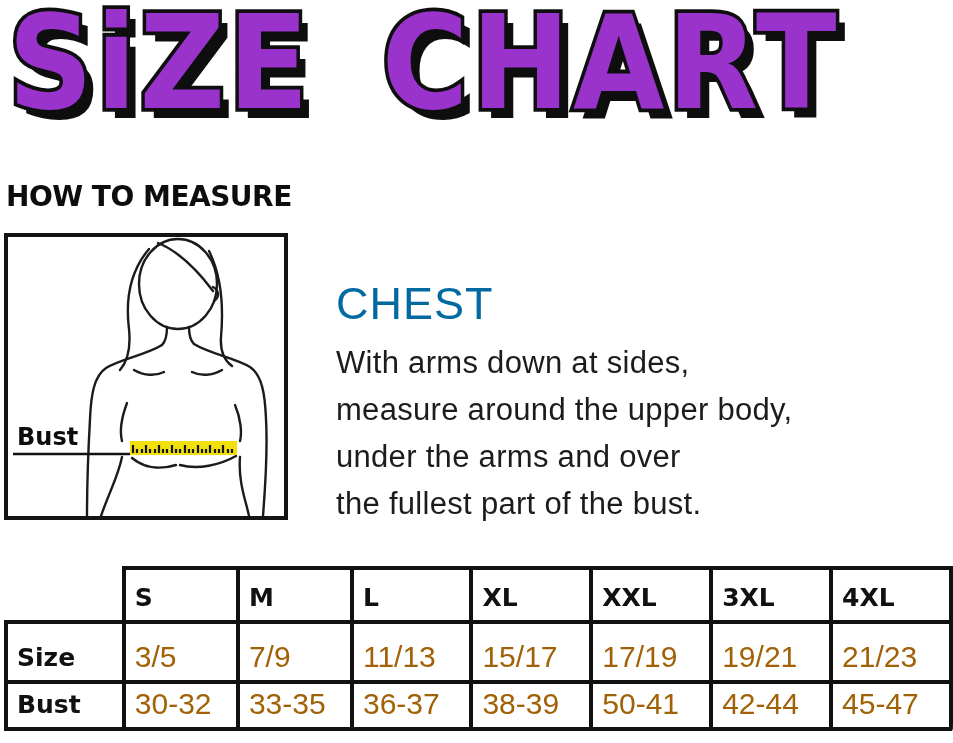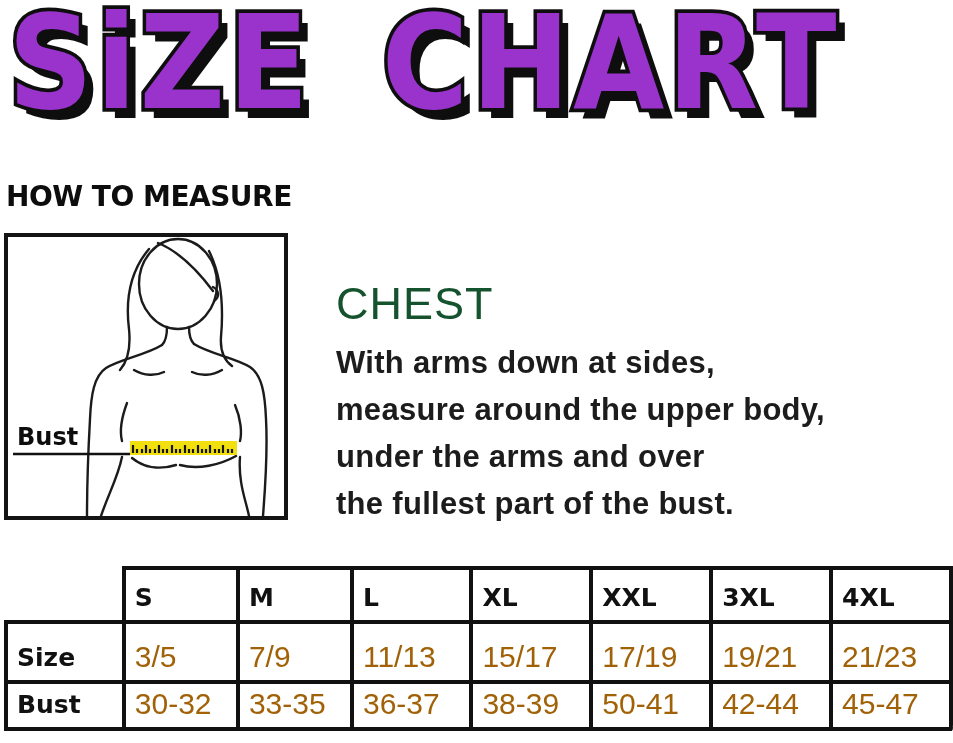--- a/index.html
+++ b/index.html
@@ -38,23 +38,23 @@
   .bust-label {
     position:absolute; top:186px; left:9px;
     font-family:"DejaVu Sans", sans-serif;
     font-weight:700; font-size:24px; color:#0d0d0d;
   }
 
   
   .chest { position:absolute; top:280px; left:336px; color:#1c1c1c; }
   .chest-heading {
     font-size:45px; font-weight:400; letter-spacing:1px; line-height:1.05;
-    margin-bottom:12px; color:#14532d;
+    margin-bottom:12px; color:#0369a1;
   }
-  .chest-line { font-size:31px; font-weight:700; line-height:47px; letter-spacing:0.3px; }
+  .chest-line { font-size:31px; font-weight:400; line-height:47px; letter-spacing:0.3px; }
 
   
   .size-table {
     position:absolute; top:566px; left:4px;
     border-collapse:collapse; table-layout:fixed;
   }
   .size-table th, .size-table td {
     border:4px solid #111111; width:114px;
     text-align:left; vertical-align:bottom;
     padding:0 0 8px 9px; background:#ffffff;

